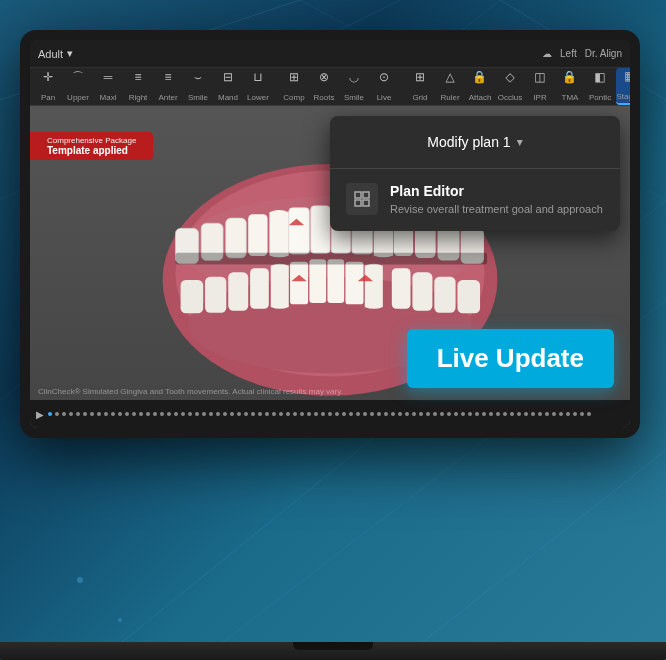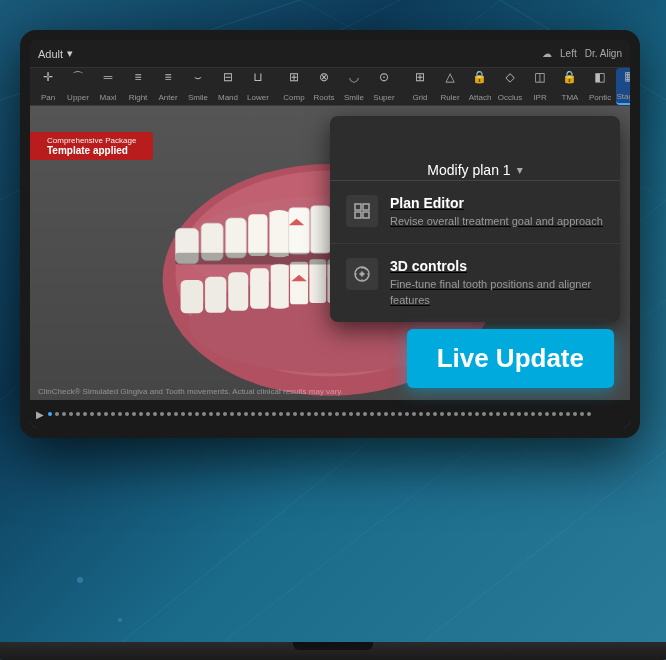--- a/index.html
+++ b/index.html
@@ -203,24 +203,23 @@
       border-radius: 8px;
       box-shadow: 0 8px 24px rgba(0,0,0,0.6);
       z-index: 20;
       overflow: hidden;
     }
 
     .modify-header {
       display: flex;
       align-items: center;
       justify-content: center;
-      padding: 2px 16px;
+      padding: 18px 16px;
       border-bottom: 1px solid #444;
       cursor: pointer;
-      margin-top: 44px;
     }
 
     .modify-title {
       font-size: 14px;
       color: #fff;
       font-weight: 500;
     }
 
     .modify-chevron {
       margin-left: 6px;
@@ -228,21 +227,20 @@
       font-size: 12px;
     }
 
     .modify-item {
       display: flex;
       align-items: flex-start;
       padding: 14px 16px;
       cursor: pointer;
       gap: 12px;
       border-bottom: 1px solid #3a3a3a;
-      text-decoration: underline;
     }
 
     .modify-item:last-child {
       border-bottom: none;
     }
 
     .modify-item-icon {
       width: 32px;
       height: 32px;
       background: #3a3a3a;
@@ -398,21 +396,21 @@
       <div class="tool-item">
         <span class="tool-icon">⊗</span>
         <span class="tool-label">Roots</span>
       </div>
       <div class="tool-item">
         <span class="tool-icon">◡</span>
         <span class="tool-label">Smile</span>
       </div>
       <div class="tool-item">
         <span class="tool-icon">⊙</span>
-        <span class="tool-label">Super</span>
+        <span class="tool-label">Live</span>
       </div>
       <div class="tool-separator"></div>
       <div class="tool-item">
         <span class="tool-icon">⊞</span>
         <span class="tool-label">Grid</span>
       </div>
       <div class="tool-item">
         <span class="tool-icon">△</span>
         <span class="tool-label">Ruler</span>
       </div>
@@ -625,35 +623,20 @@
               <rect x="10" y="2" width="6" height="6" fill="none" stroke="#aaa" stroke-width="1.5"></rect>
               <rect x="2" y="10" width="6" height="6" fill="none" stroke="#aaa" stroke-width="1.5"></rect>
               <rect x="10" y="10" width="6" height="6" fill="none" stroke="#aaa" stroke-width="1.5"></rect>
             </svg>
           </div>
           <div class="modify-item-text">
             <div class="modify-item-title">Plan Editor</div>
             <div class="modify-item-desc">Revise overall treatment goal and approach</div>
           </div>
         </div>
-        <div class="modify-item">
-          <div class="modify-item-icon">
-            <svg width="18" height="18" viewBox="0 0 18 18" xmlns="http://www.w3.org/2000/svg">
-              <circle cx="9" cy="9" r="7" fill="none" stroke="#aaa" stroke-width="1.5"></circle>
-              <line x1="9" y1="2" x2="9" y2="16" stroke="#aaa" stroke-width="1" stroke-dasharray="2,2"></line>
-              <line x1="2" y1="9" x2="16" y2="9" stroke="#aaa" stroke-width="1" stroke-dasharray="2,2"></line>
-              <circle cx="9" cy="9" r="2" fill="#aaa"></circle>
-              <line x1="9" y1="2" x2="14" y2="5" stroke="#aaa" stroke-width="1"></line>
-            </svg>
-          </div>
-          <div class="modify-item-text">
-            <div class="modify-item-title">3D controls</div>
-            <div class="modify-item-desc">Fine-tune final tooth positions and aligner features</div>
-          </div>
-        </div>
       </div>
 
       <div class="live-update-btn">
         <span>Live Update</span>
       </div>
 
     </div>
   </div>
 </div>
 

